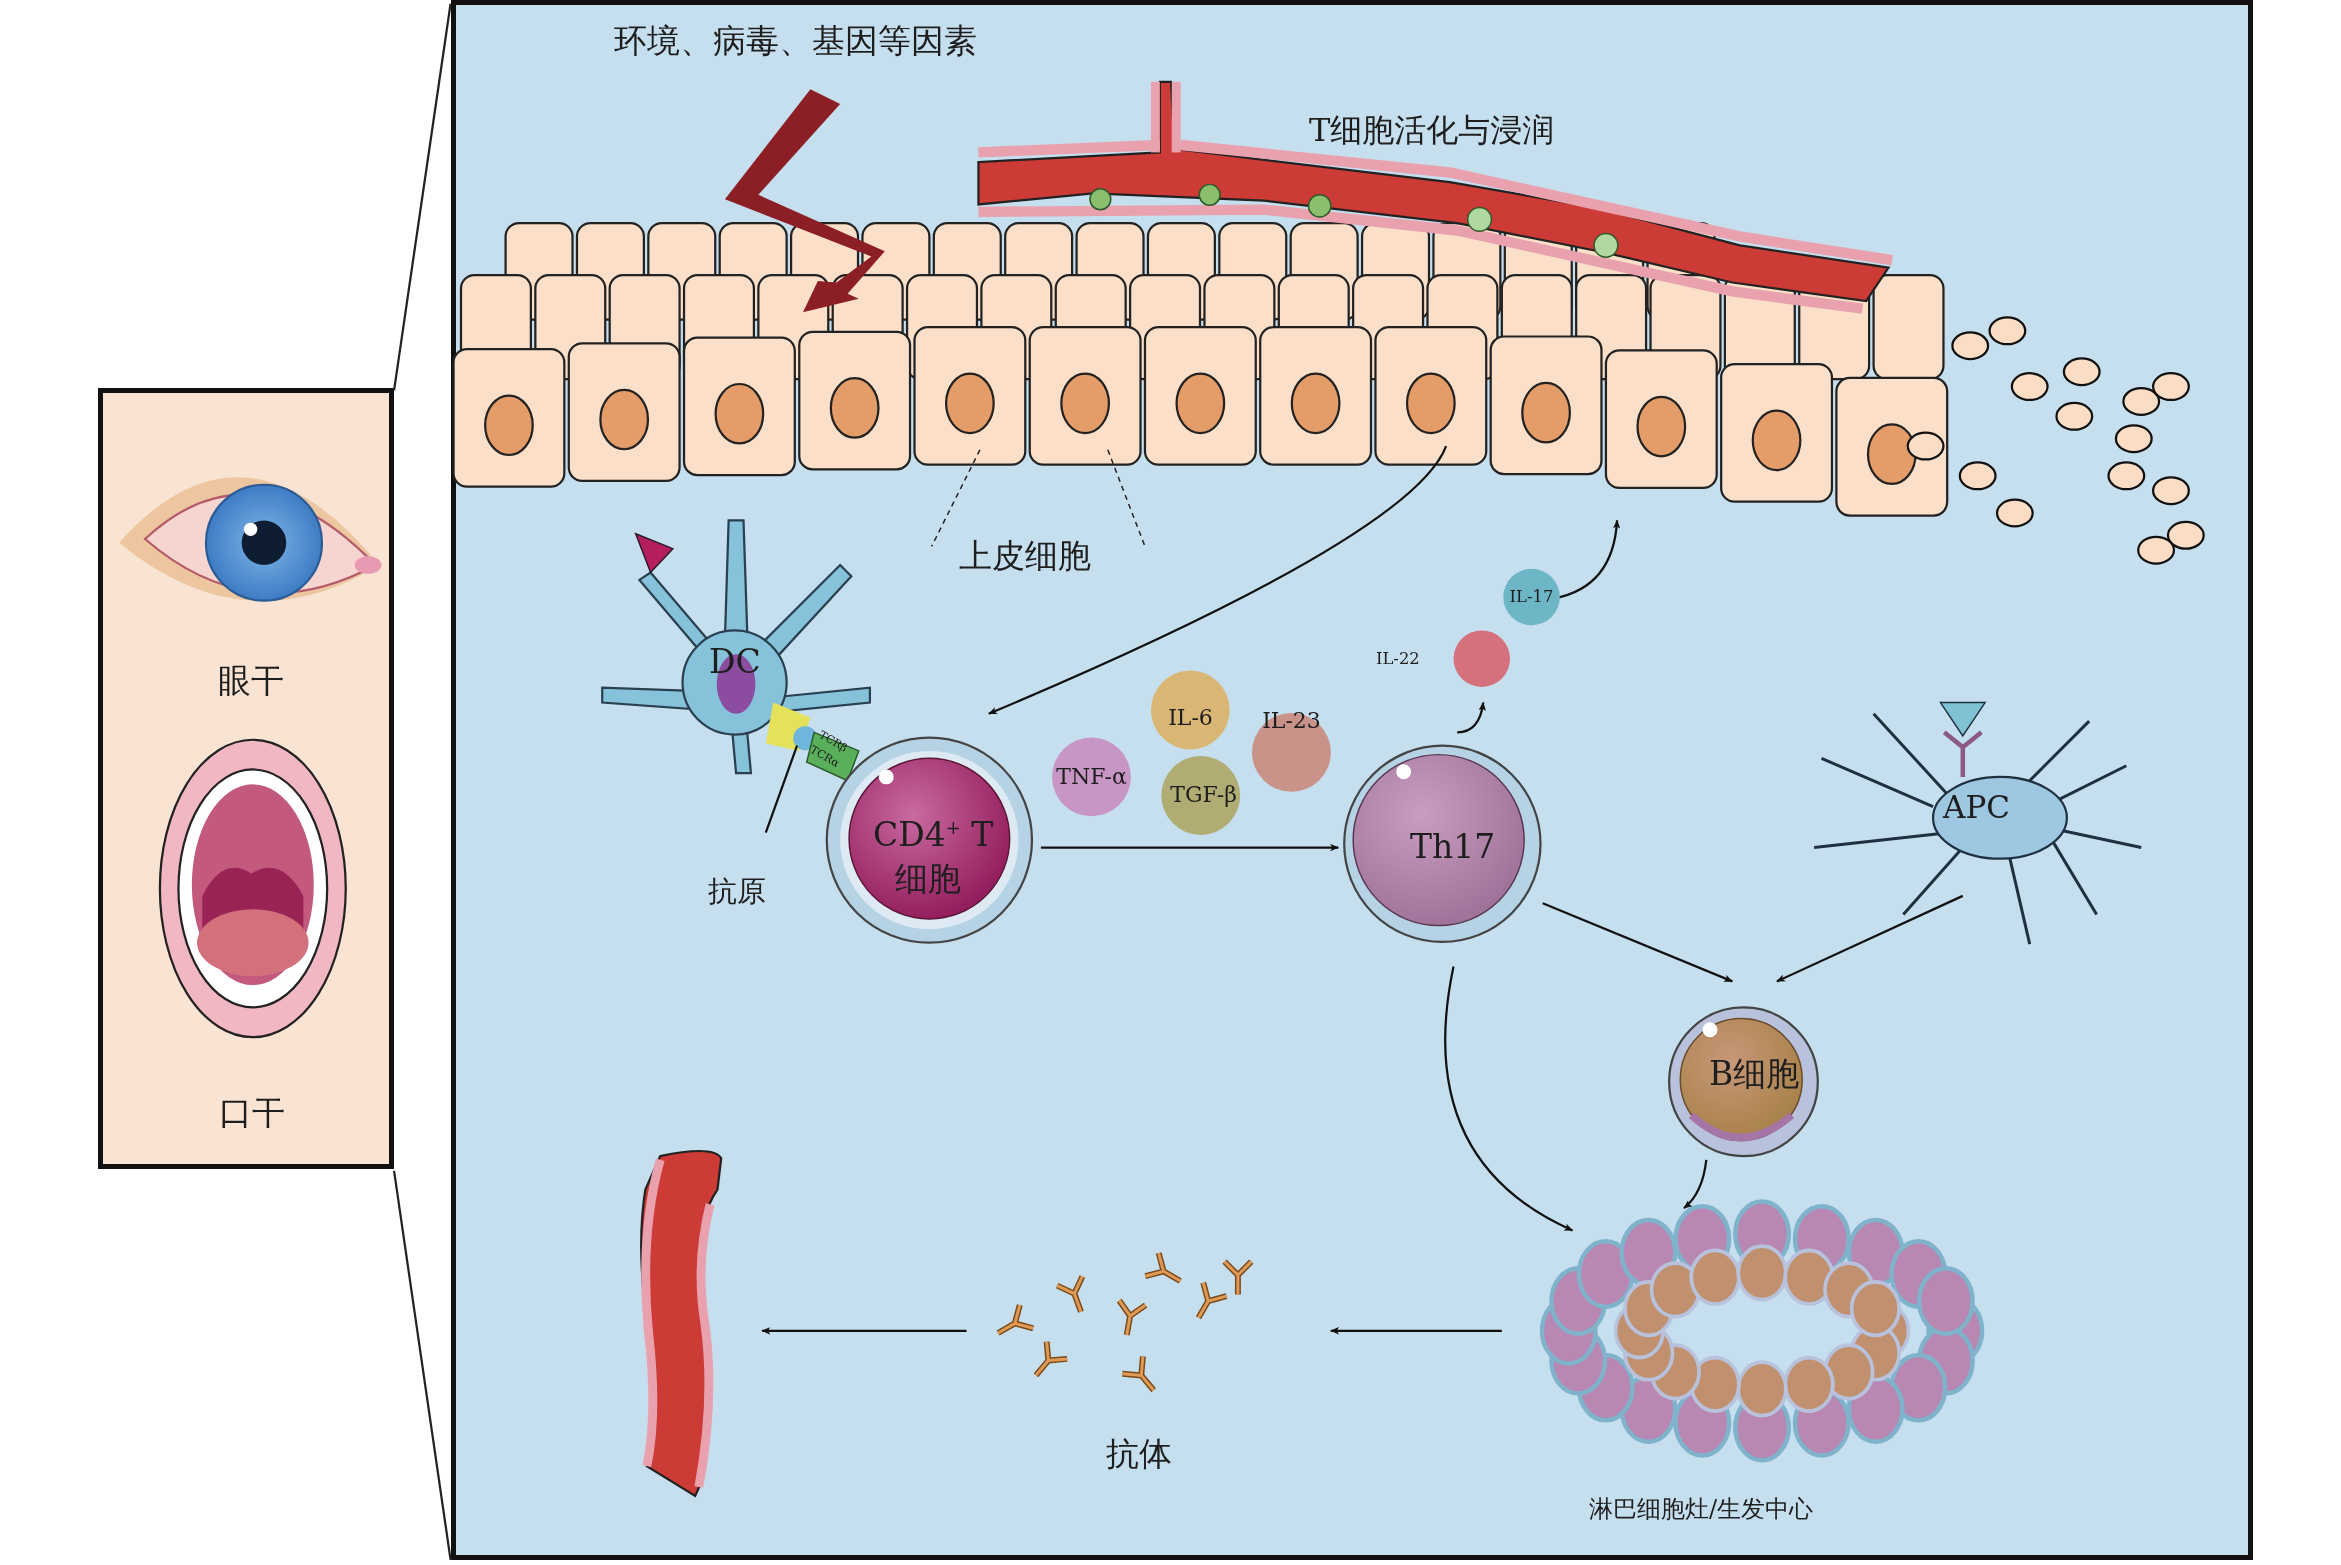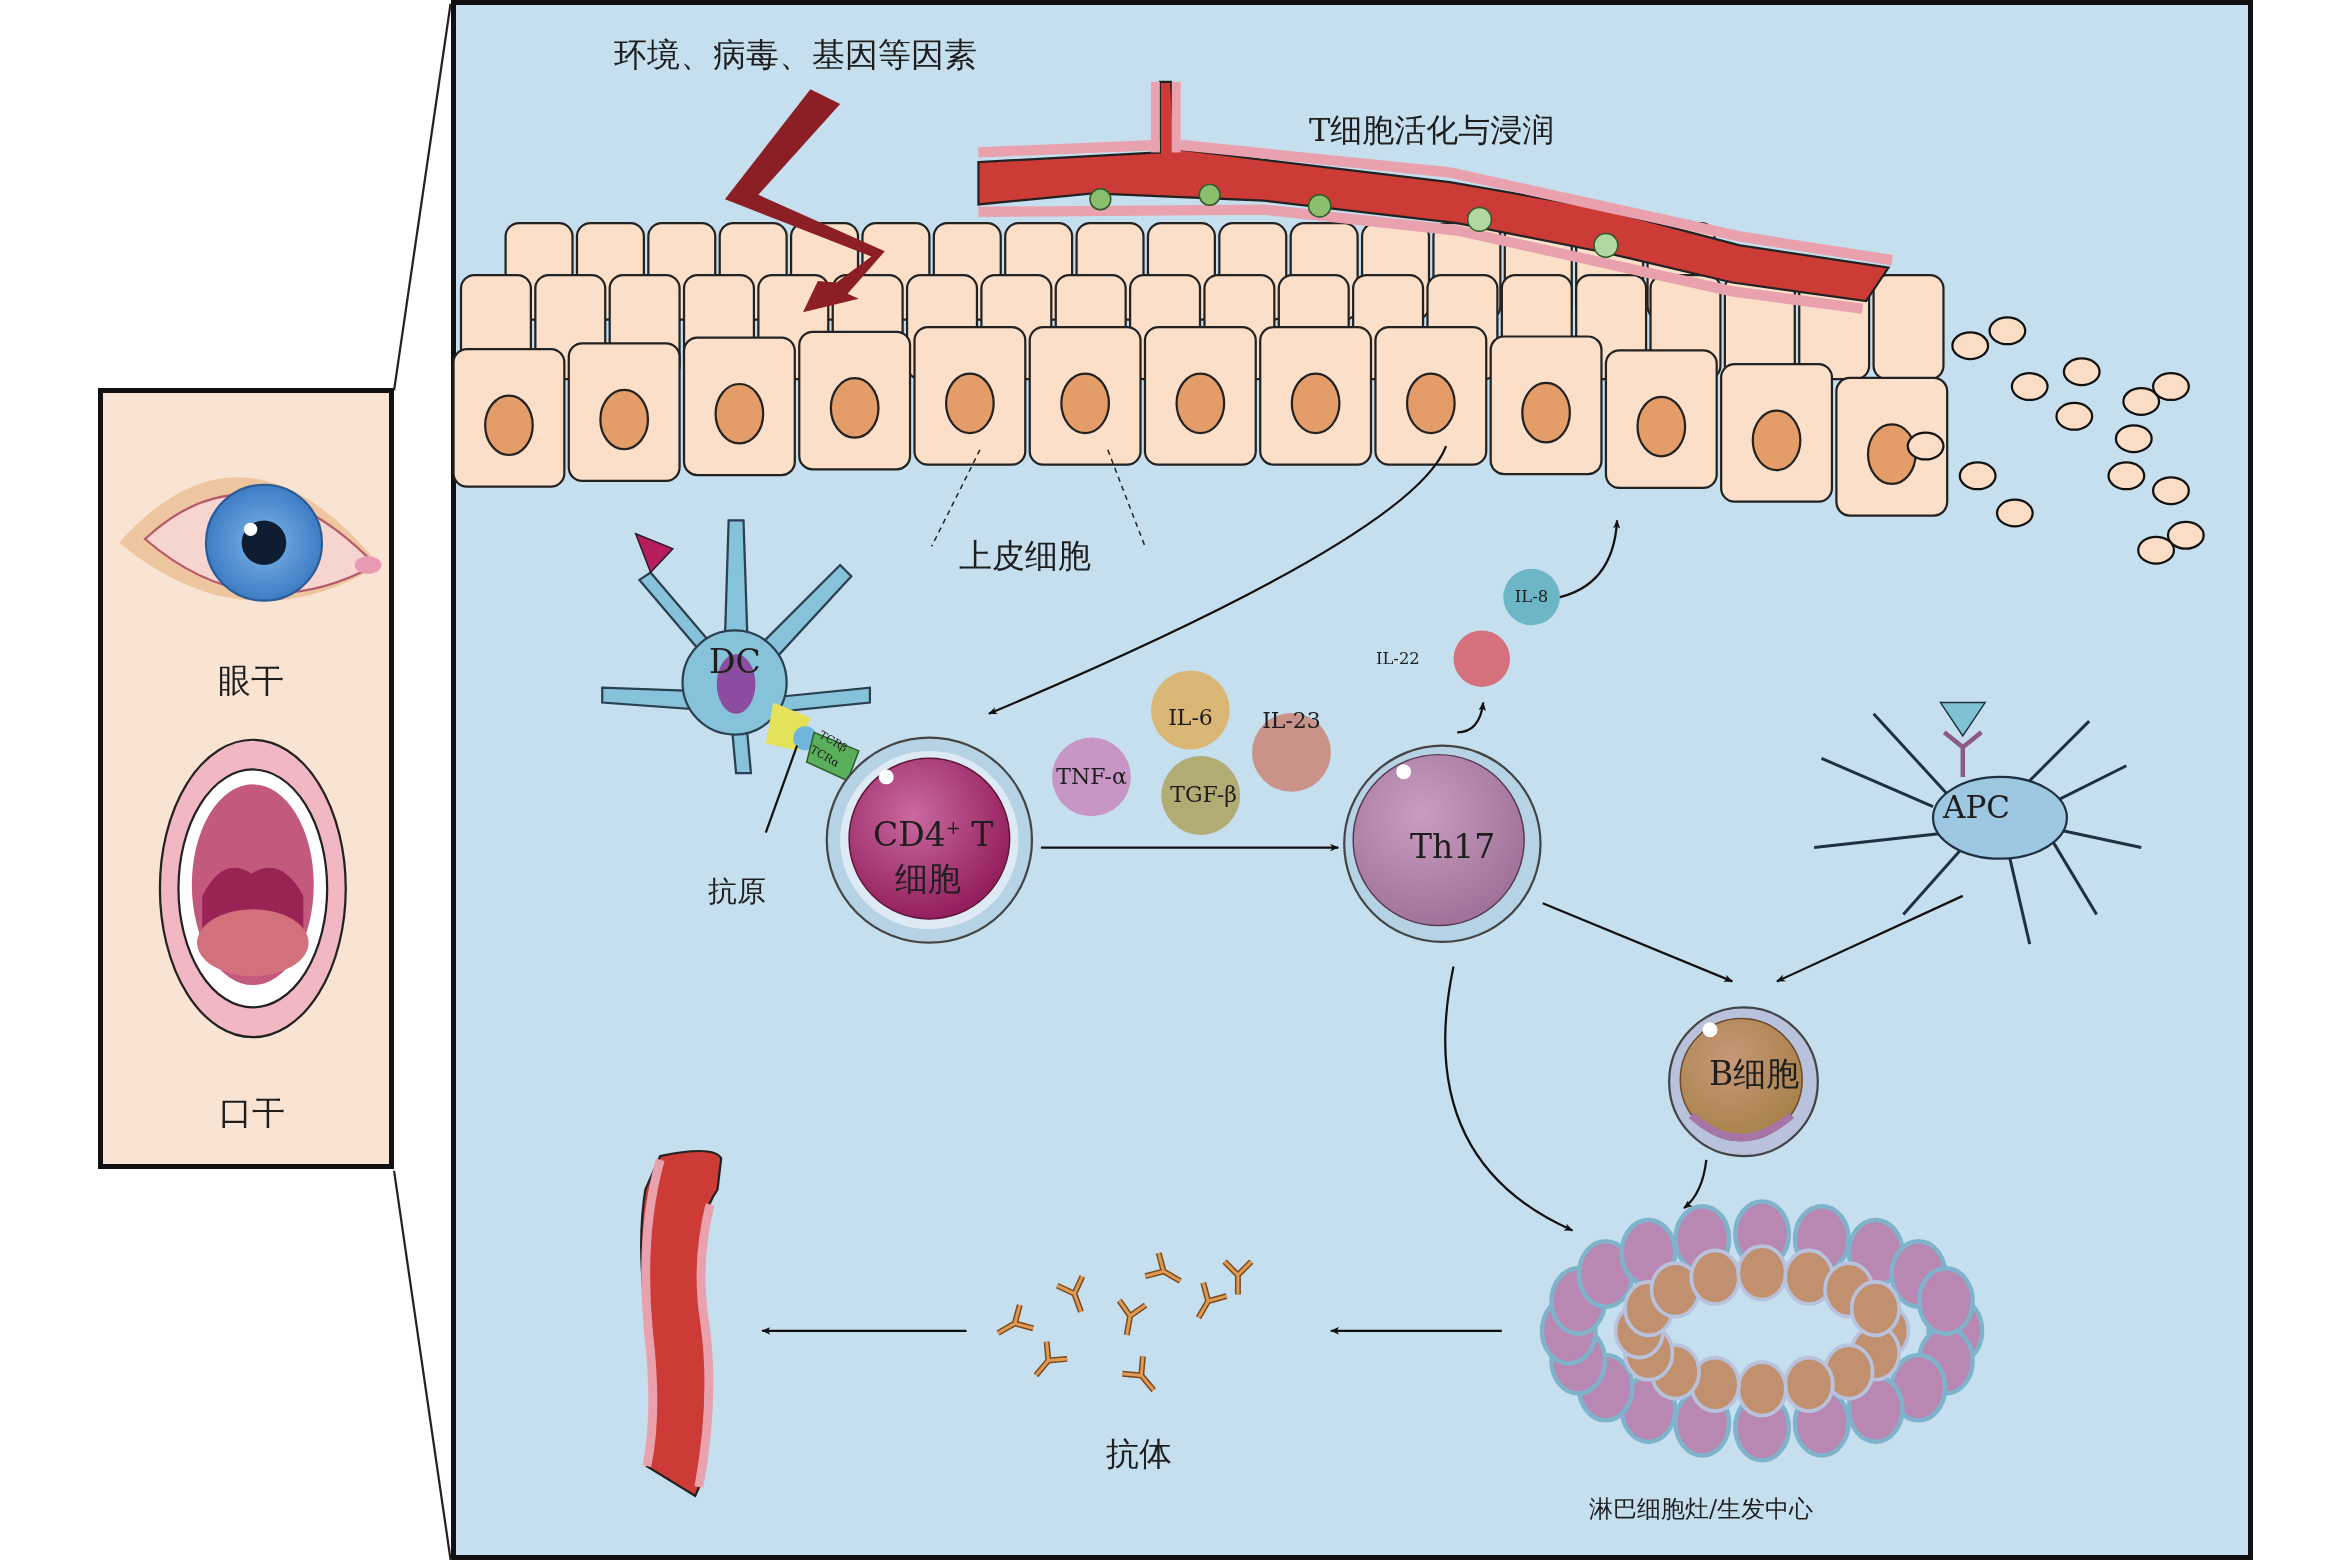--- a/index.html
+++ b/index.html
@@ -316,21 +316,21 @@
     <g id="cytokines">
         <circle cx="1601" cy="955" r="53" fill="#d9b673"></circle>
         <circle cx="1468" cy="1045" r="53" fill="#c896c4"></circle>
         <circle cx="1615" cy="1070" r="53" fill="#b1ab74"></circle>
         <circle cx="1737" cy="1012" r="53" fill="#c9938a"></circle>
         <circle cx="1993" cy="886" r="38" fill="#d4717c"></circle>
         <circle cx="2060" cy="803" r="38" fill="#6cb6c6"></circle>
       </g>
   </svg>
 
-  <div class="label" style="left:614px;top:38px;font-size:33px;">环境、病毒、基因等因素</div>
+  <div class="label" style="left:614px;top:24px;font-size:33px;">环境、病毒、基因等因素</div>
   <div class="label" style="left:1309px;top:114px;font-size:32px;">T细胞活化与浸润</div>
   <div class="label" style="left:959px;top:539px;font-size:33px;">上皮细胞</div>
   <div class="label" style="left:708px;top:877px;font-size:29px;">抗原</div>
   <div class="label" style="left:1106px;top:1437px;font-size:33px;">抗体</div>
   <div class="label" style="left:1589px;top:1497px;font-size:24px;">淋巴细胞灶/生发中心</div>
 
   <div class="label" style="left:218px;top:664px;font-size:33px;">眼干</div>
   <div class="label" style="left:219px;top:1096px;font-size:33px;">口干</div>
 
   <div class="label" style="left:709px;top:645px;font-size:33px;">DC</div>
@@ -341,16 +341,16 @@
   <div class="label" style="left:1709px;top:1057px;font-size:33px;">B细胞</div>
   <div class="label" style="left:818px;top:736px;font-size:11px;transform:rotate(30deg);">TCRβ</div>
   <div class="label" style="left:809px;top:751px;font-size:11px;transform:rotate(30deg);">TCRα</div>
 
   <div id="cytokine-labels">
       <div class="label" style="font-size: 22px; left: 1154px; width: 73px; text-align: center; top: 699px; margin-top: 8px;">IL-6</div>
       <div class="label" style="font-size: 22px; left: 1055px; width: 73px; text-align: center; top: 766px;">TNF-α</div>
       <div class="label" style="font-size: 22px; left: 1164px; width: 73px; text-align: right; top: 784px;">TGF-β</div>
       <div class="label" style="font-size: 22px; left: 1255px; width: 73px; text-align: center; top: 710px;">IL-23</div>
       <div class="label" style="font-size: 16.4px; left: 1376px; width: 51px; top: 651px;">IL-22</div>
-      <div class="label" style="font-size: 16.4px; left: 1506px; width: 51px; text-align: center; top: 589px;">IL-8</div>
+      <div class="label" style="font-size: 16.4px; left: 1506px; width: 51px; text-align: center; top: 589px;">IL-17</div>
     </div>
 </div>
 
 
 </body></html>

